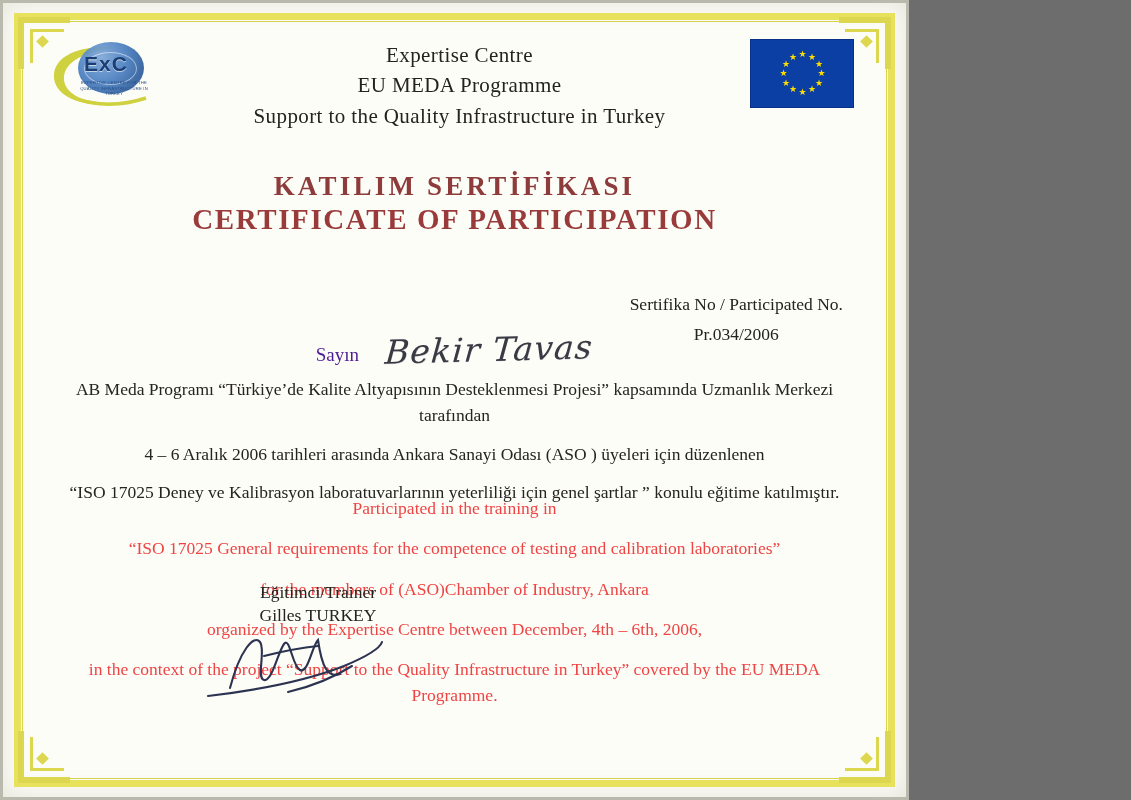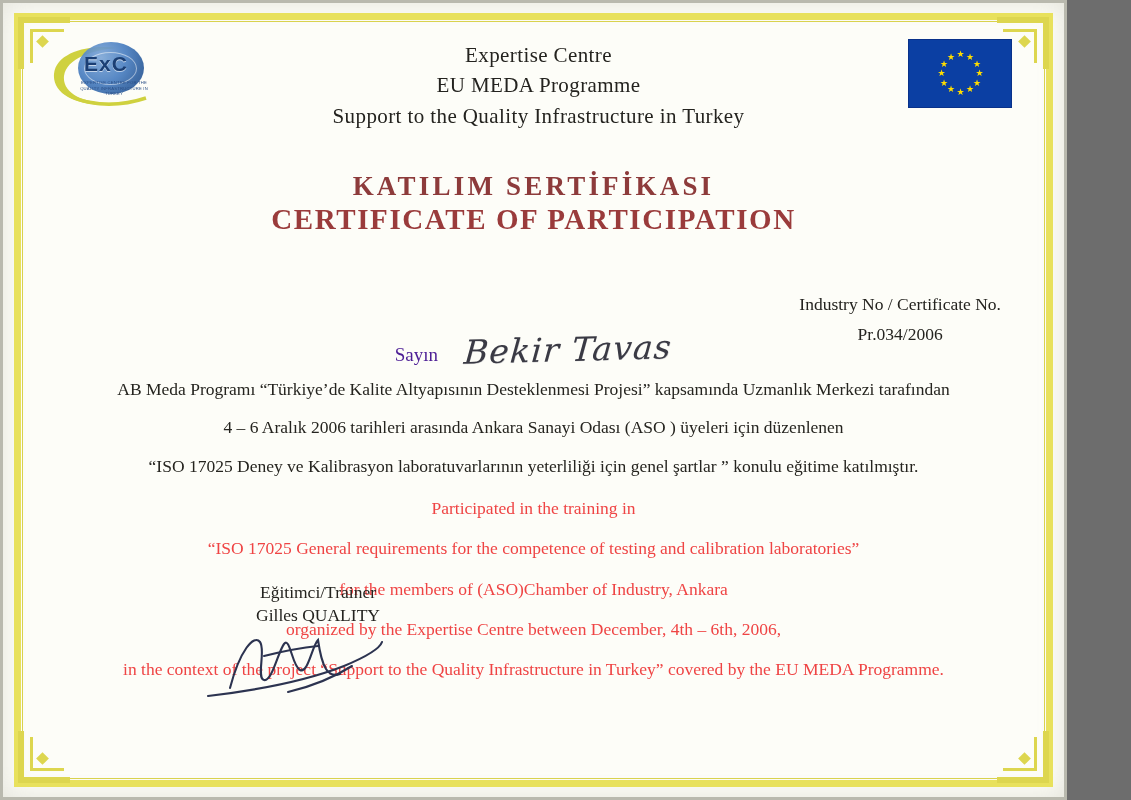--- a/index.html
+++ b/index.html
@@ -2,21 +2,21 @@
 <html><head>
 <meta charset="utf-8">
 <style>
   html, body {
     margin: 0;
     padding: 0;
     background: #6d6d6d;
   }
   .page {
     position: relative;
-    width: 1067px;
+    width: 909px;
     height: 800px;
     background: #ffffff;
     overflow: hidden;
     font-family: "Liberation Serif", serif;
     color: #1a1a1a;
   }
 
   
   .paper {
     position: absolute;
@@ -353,21 +353,21 @@
     <div class="header-lines">
       <div>Expertise Centre</div>
       <div>EU MEDA Programme</div>
       <div>Support to the Quality Infrastructure in Turkey</div>
     </div>
 
     <div class="title-tr">KATILIM SERTİFİKASI</div>
     <div class="title-en">CERTIFICATE OF PARTICIPATION</div>
 
     <div class="cert-no">
-      <div>Industry No / Certificate No.</div>
+      <div>Sertifika No / Participated No.</div>
       <div>Pr.034/2006</div>
     </div>
 
     <div class="recipient-row">
       <span class="salutation">Sayın</span>
       <span class="recipient-name">Bekir Tavas</span>
     </div>
 
     <div class="body-tr">
       <p>AB Meda Programı “Türkiye’de Kalite Altyapısının Desteklenmesi Projesi” kapsamında Uzmanlık Merkezi tarafından</p>
@@ -378,21 +378,21 @@
     <div class="body-en">
       <p>Participated in the  training in</p>
       <p>“ISO 17025  General requirements for the competence of testing and calibration laboratories”</p>
       <p>for the members of  (ASO)Chamber of Industry, Ankara</p>
       <p>organized by the Expertise Centre between  December, 4th – 6th, 2006,</p>
       <p>in the context of the project  “Support to the Quality Infrastructure in Turkey” covered by the EU MEDA Programme.</p>
     </div>
 
     <div class="sig-block sig-left">
       <div class="sig-role">Eğitimci/Trainer</div>
-      <div class="sig-name">Gilles QUALITY</div>
+      <div class="sig-name">Gilles TURKEY</div>
       <div class="sig-mark">
         <svg class="sig-svg" width="300" height="74" viewBox="0 0 300 74">
           <g fill="none" stroke="#2c3350" stroke-width="2.1" stroke-linecap="round">
             <path d="M62 62 C72 24 86 8 92 16 C98 24 88 52 96 54 C104 56 110 26 116 18 C122 10 124 40 132 44 C140 48 144 20 150 14 C154 42 160 52 172 48"></path>
             <path d="M40 70 C74 66 130 58 176 40 C200 30 212 22 214 16"></path>
             <path d="M96 30 C112 26 130 22 150 20"></path>
             <path d="M120 66 C146 60 168 50 184 40"></path>
           </g>
         </svg>
       </div>

